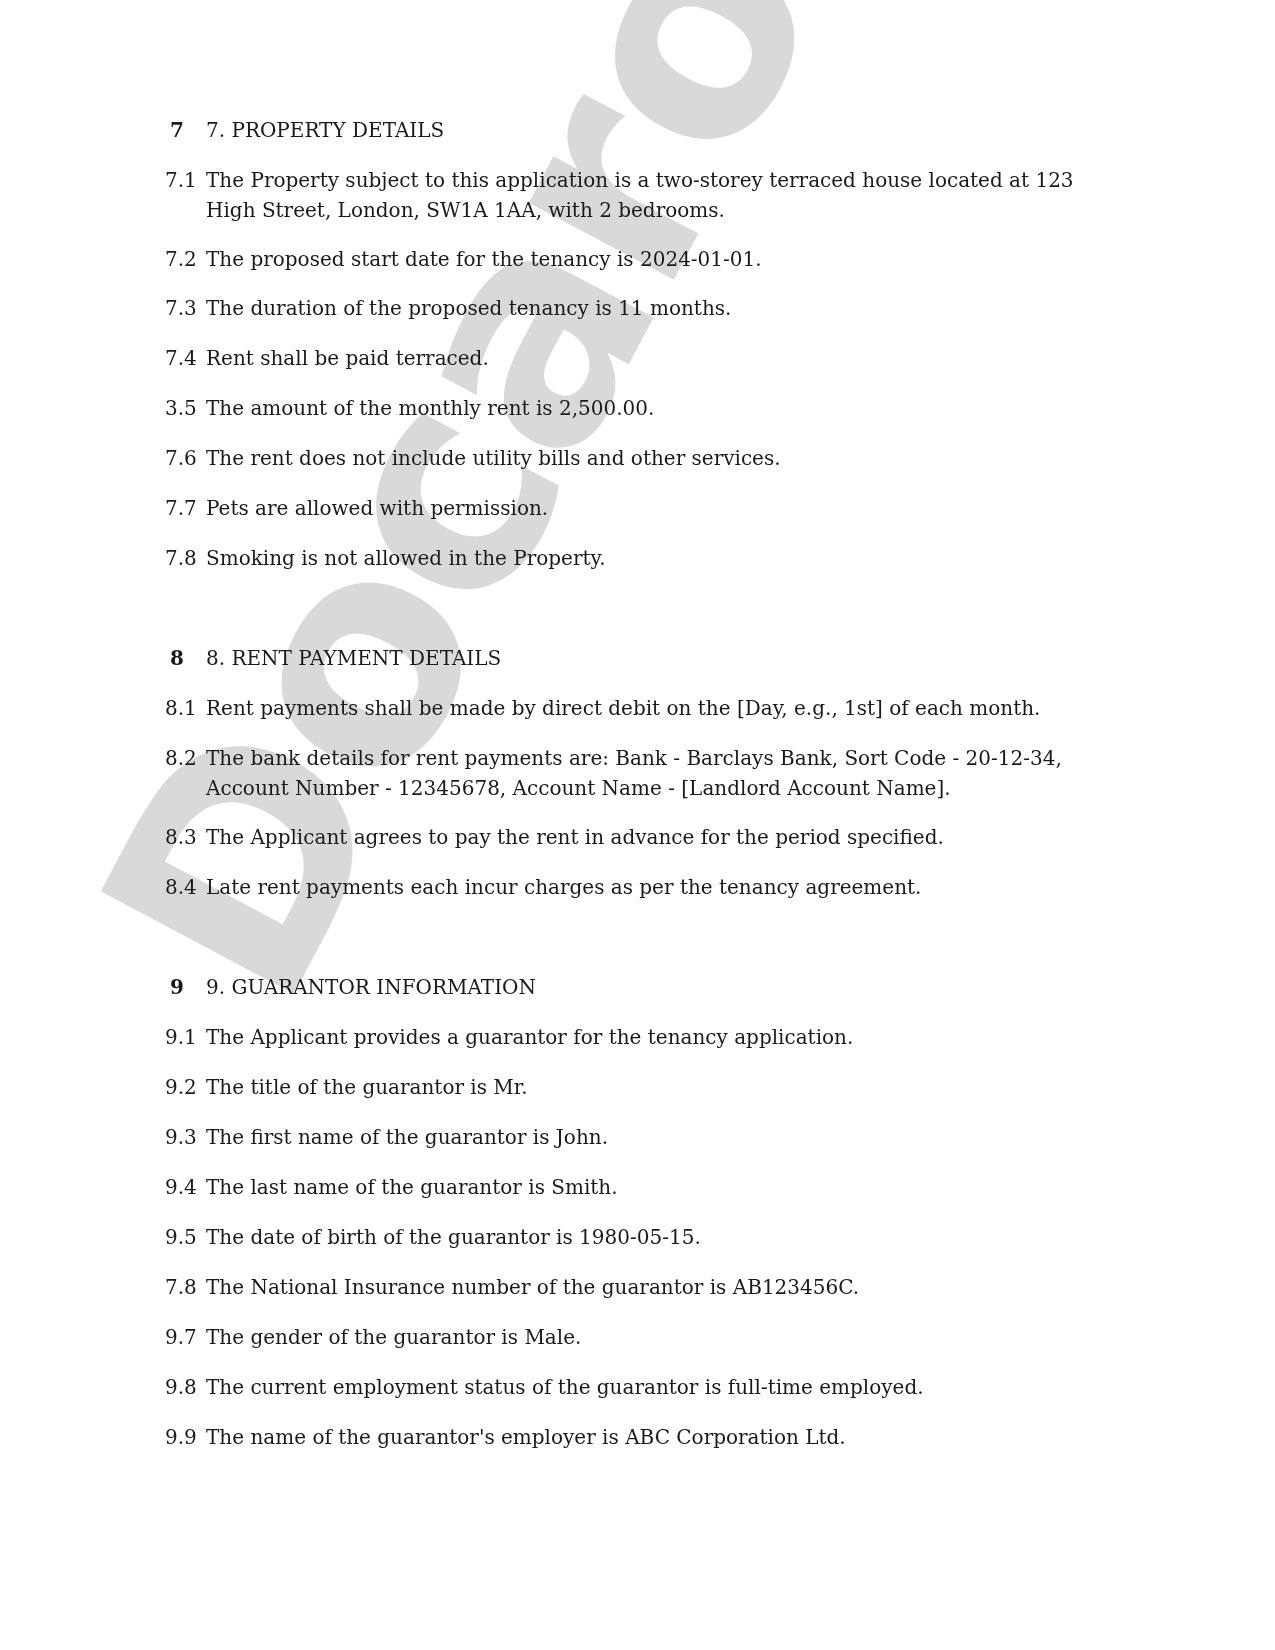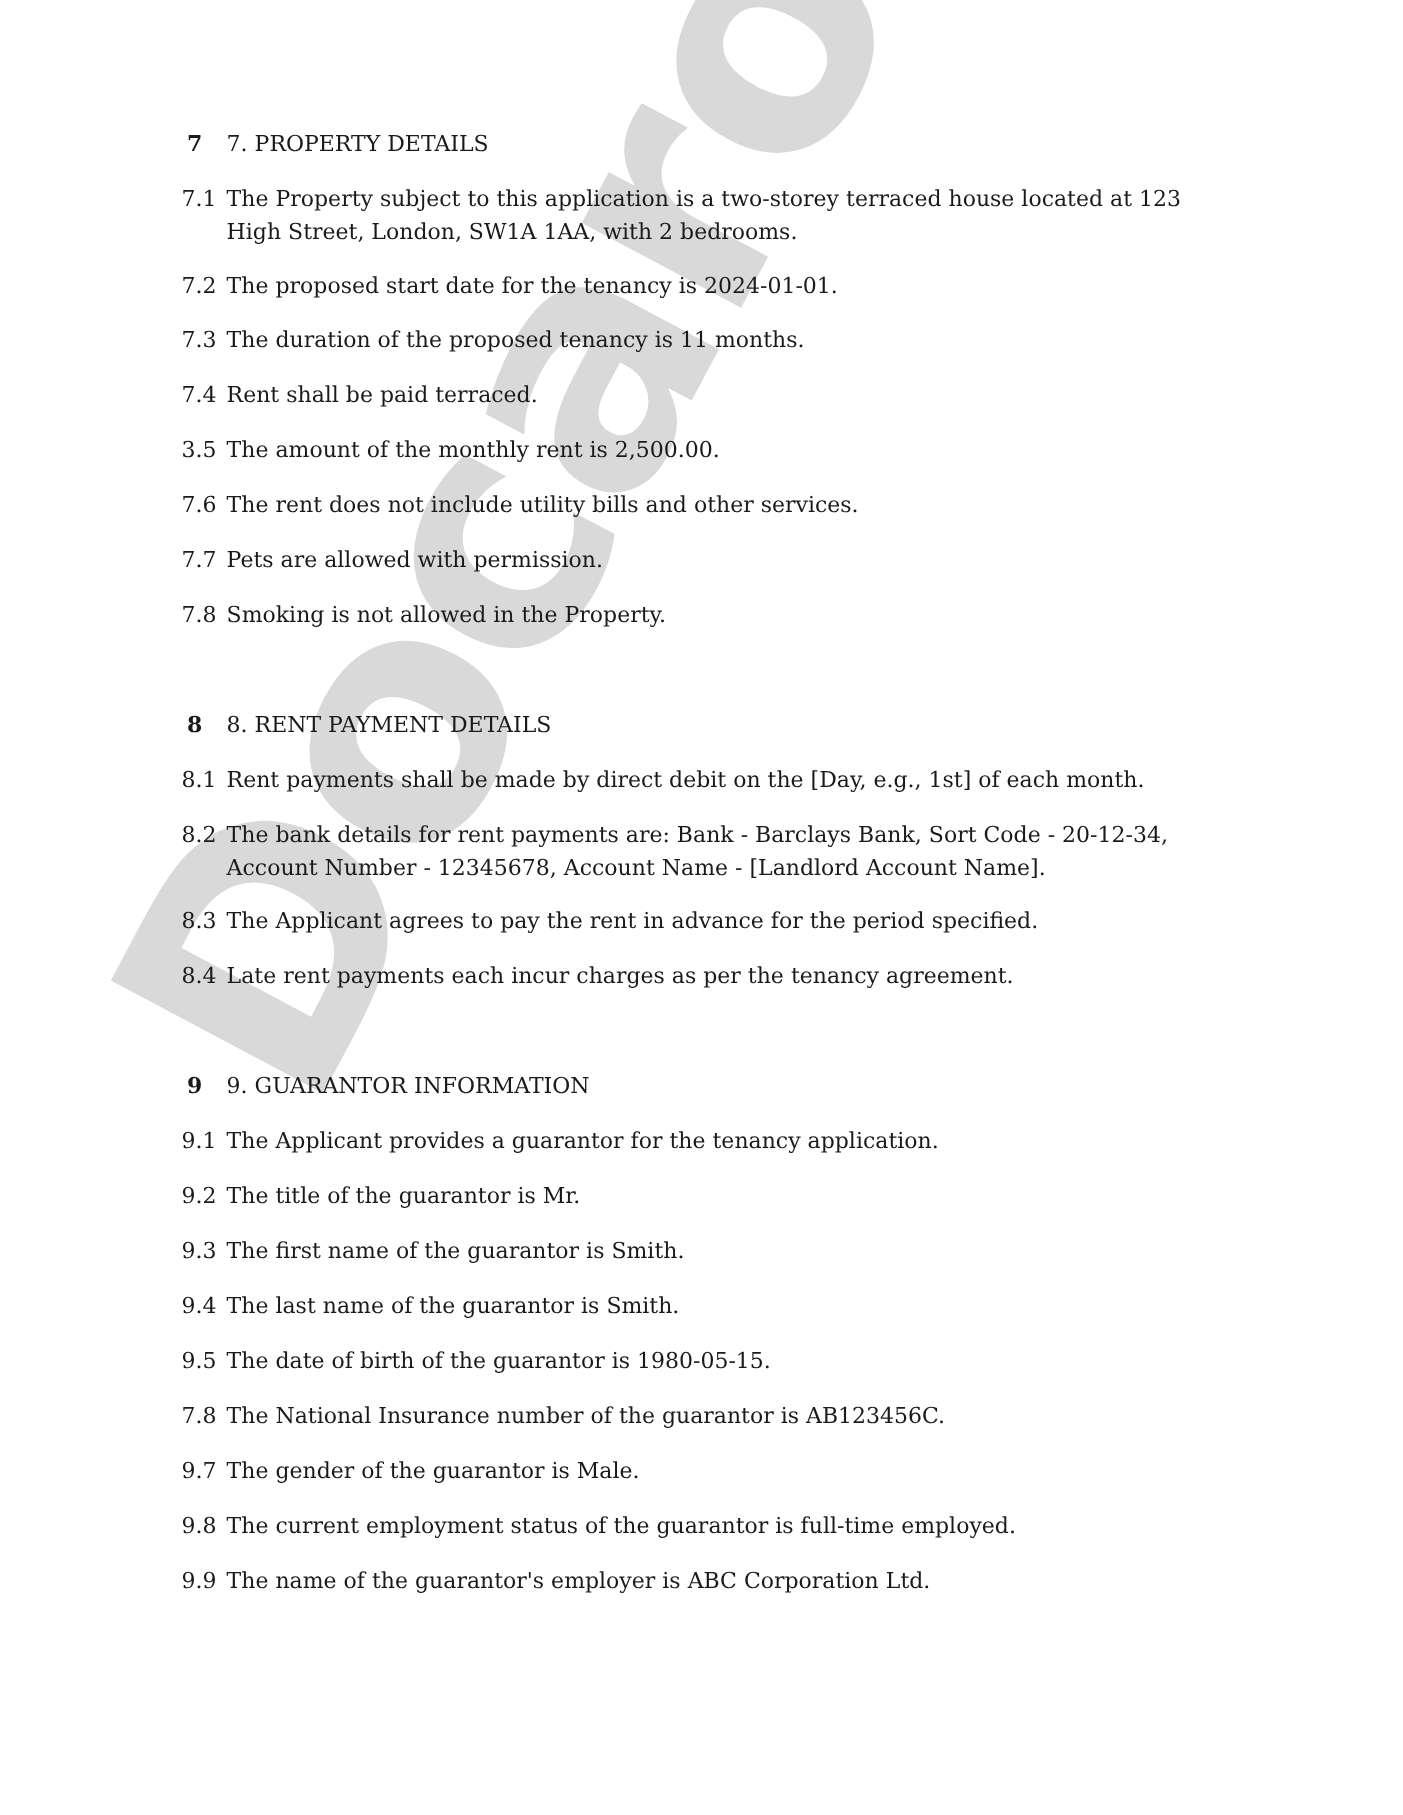--- a/index.html
+++ b/index.html
@@ -91,21 +91,21 @@
     <div class="row" style="top:1022px">
       <span class="num">9.1</span>
       <span class="text"><span>The </span><b>Applicant</b><span> provides a guarantor for the tenancy application.</span></span>
     </div>
     <div class="row" style="top:1072px">
       <span class="num">9.2</span>
       <span class="text">The title of the guarantor is Mr.</span>
     </div>
     <div class="row" style="top:1122px">
       <span class="num">9.3</span>
-      <span class="text">The first name of the guarantor is Smith.</span>
+      <span class="text">The first name of the guarantor is John.</span>
     </div>
     <div class="row" style="top:1172px">
       <span class="num">9.4</span>
       <span class="text">The last name of the guarantor is Smith.</span>
     </div>
     <div class="row" style="top:1222px">
       <span class="num">9.5</span>
       <span class="text">The date of birth of the guarantor is 1980-05-15.</span>
     </div>
     <div class="row" style="top:1272px">

